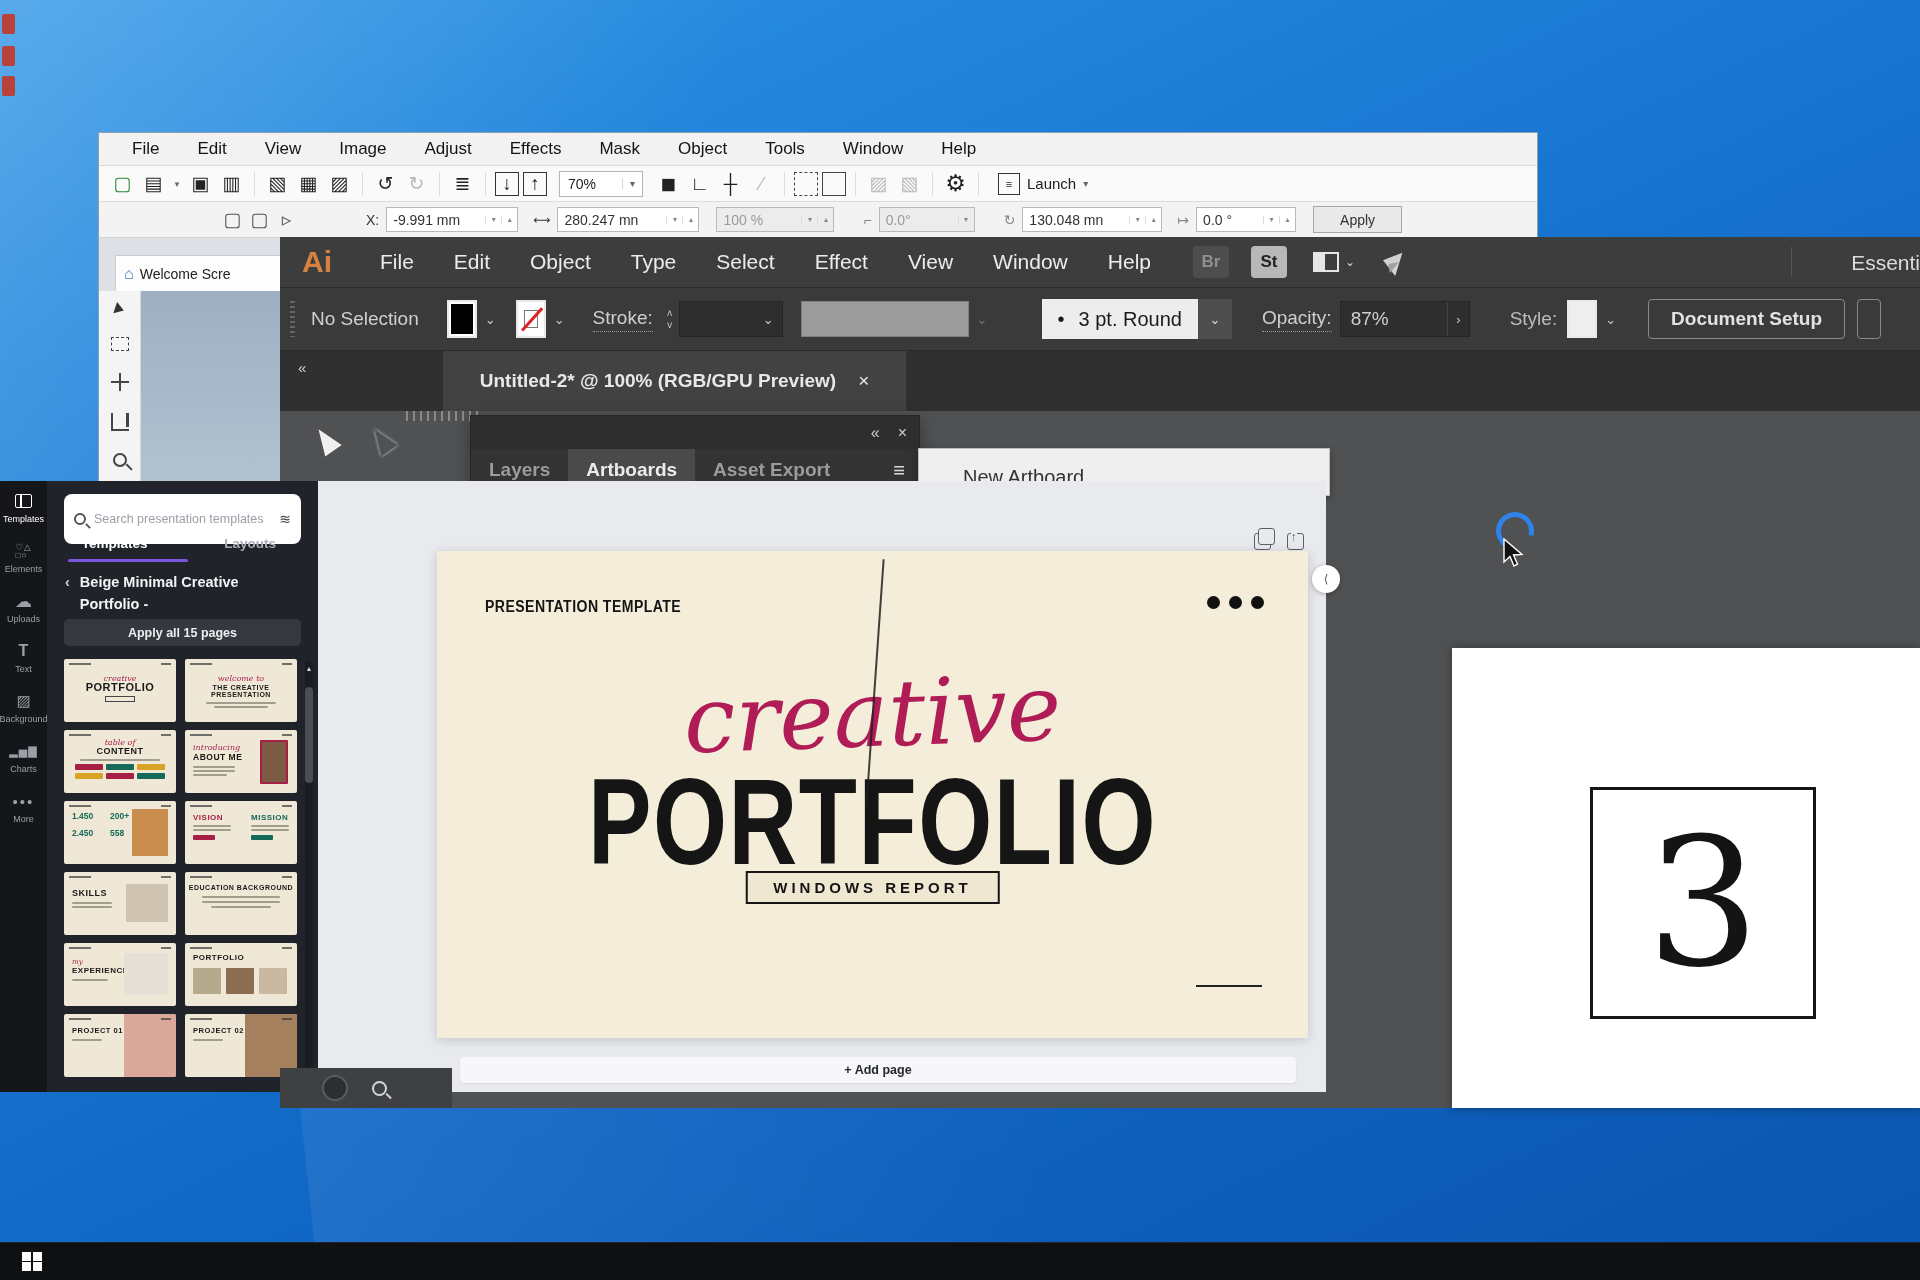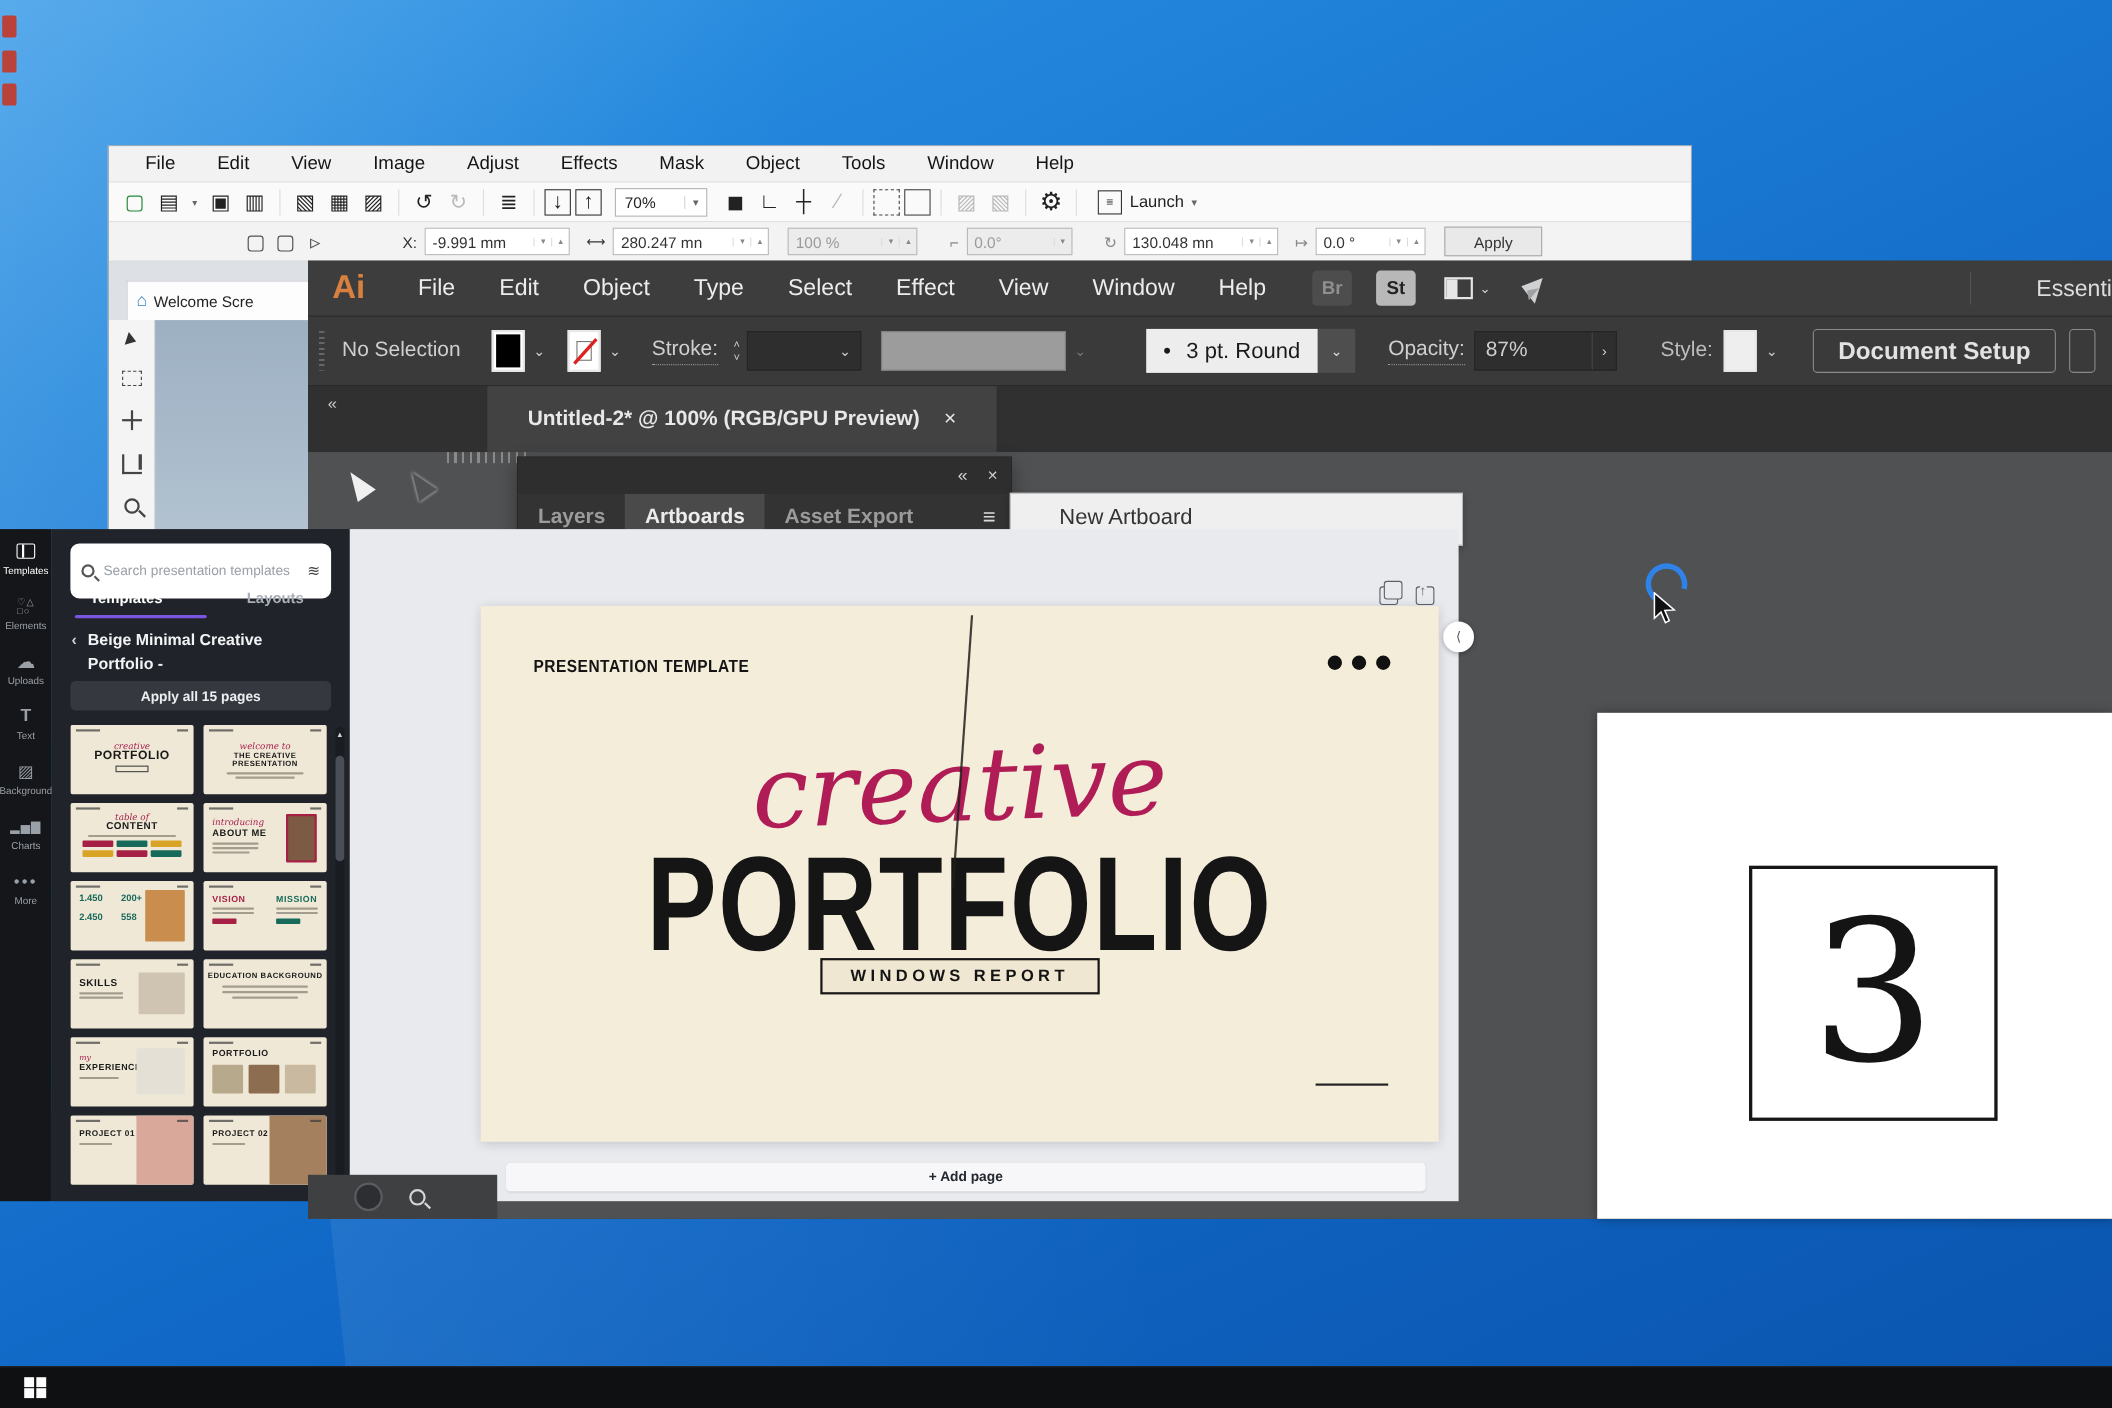--- a/index.html
+++ b/index.html
@@ -70,32 +70,32 @@
   .swatch .inner { width:22px; height:30px; background:#000; }
   .swatch .none { position:relative; width:14px; height:18px; border:1.6px solid #777; }
   .swatch .none::after { content:""; position:absolute; left:-8px; top:7px; width:30px; height:2.6px; background:#d22; transform:rotate(-48deg); }
   .dd { color:#cdcdcd; font-size:13px; padding:0 8px; }
   .dotted { border-bottom:1.6px dotted #9a9a9a; padding-bottom:2px; }
   .stepper { display:flex; flex-direction:column; gap:3px; color:#d0d0d0; font-size:10px; line-height:9px; margin:0 6px 0 14px; }
   .darkfld { display:flex; align-items:center; background:#2e2e2e; border:1px solid #252525; height:36px; }
   .profile { width:168px; height:36px; background:#9c9c9c; border:1px solid #7f7f7f; }
   .brushcombo { display:flex; align-items:center; height:40px; background:#ededed; color:#1a1a1a; padding:0 16px; gap:14px; font-size:20px; }
   .brushchv { width:34px; height:40px; background:#4e4e4e; color:#ddd; display:flex; align-items:center; justify-content:center; font-size:13px; }
-  .docsetup { height:40px; padding:0 22px; border:1px solid #8a8a8a; border-radius:4px; color:#e2e2e2; font-size:22px; display:flex; align-items:center; font-weight:bold; }
+  .docsetup { height:40px; padding:0 22px; border:1px solid #8a8a8a; border-radius:4px; color:#e2e2e2; font-size:19px; display:flex; align-items:center; font-weight:bold; }
   .ai-tabbar { position:absolute; left:0; top:114px; width:100%; height:60px; background:#303030; }
   .ai-doc-tab { position:absolute; left:163px; top:0; width:463px; height:60px; background:#424242; display:flex; align-items:center; justify-content:center; gap:22px; color:#e8e8e8; font-size:19px; font-weight:bold; }
   .ai-canvas { position:absolute; left:0; top:174px; width:100%; height:697px; background:#4f5153; }
   .tool-arrow { width:0; height:0; border-left:10px solid transparent; border-right:10px solid transparent; border-bottom:26px solid #f0f0f0; transform:rotate(-35deg); }
   .tool-arrow.hollow { border-bottom-color:#4f5153; position:relative; filter:drop-shadow(0 0 1.5px #e8e8e8); }
   .ai-panel { position:absolute; left:190px; top:4px; width:450px; height:110px; background:#383838; border:1px solid #262626; box-shadow:0 6px 16px rgba(0,0,0,.35); }
   .ai-panel-title { height:33px; background:#2e2e2e; display:flex; align-items:center; justify-content:flex-end; gap:18px; padding-right:12px; color:#cfcfcf; }
   .ai-ptabs { display:flex; align-items:center; height:42px; background:#333; color:#9b9b9b; font-size:19px; font-weight:bold; }
   .ai-ptabs .pt { padding:0 18px; height:42px; display:flex; align-items:center; }
   .ai-ptabs .pt.active { background:#4a4a4a; color:#ececec; }
-  .ai-tooltip { position:absolute; left:638px; top:37px; width:412px; height:48px; background:#efefef; border:1px solid #bdbdbd; box-shadow:0 3px 8px rgba(0,0,0,.3); color:#333; font-size:20px; display:flex; align-items:flex-start; padding:10px 0 0 44px; }
+  .ai-tooltip { position:absolute; left:638px; top:37px; width:412px; height:48px; background:#efefef; border:1px solid #bdbdbd; box-shadow:0 3px 8px rgba(0,0,0,.3); color:#333; font-size:20px; display:flex; align-items:center; padding:10px 0 0 44px; }
   .artboard3 { position:absolute; left:1172px; top:237px; width:468px; height:460px; background:#fff; box-shadow:0 0 10px rgba(0,0,0,.35); }
   .square3 { position:absolute; left:138px; top:139px; width:226px; height:232px; border:3px solid #161616; display:flex; align-items:center; justify-content:center; }
   .num3 { font-family:"DejaVu Serif",serif; font-size:178px; color:#141414; line-height:1; }
   .busy { position:absolute; width:38px; height:38px; border:5px solid #2f83e8; border-bottom-color:transparent; border-radius:50%; transform:rotate(-30deg); z-index:5; }
 
   
   #cv-sidebar { left:0; top:481px; width:47px; height:611px; background:#141619; z-index:3; display:flex; flex-direction:column; align-items:center; padding-top:10px; gap:17px; }
   .sb-item { display:flex; flex-direction:column; align-items:center; gap:3px; color:#9aa0a8; width:47px; }
   .sb-item.active { color:#fff; }
   .sb-item .ic { height:20px; display:flex; align-items:center; justify-content:center; font-size:15px; }

